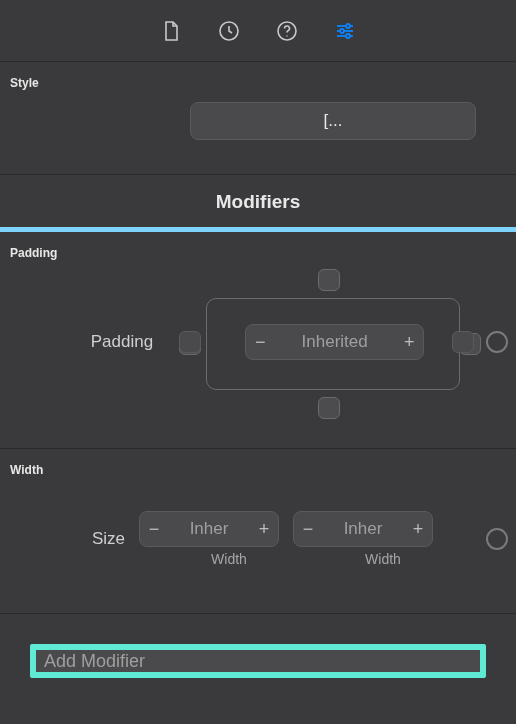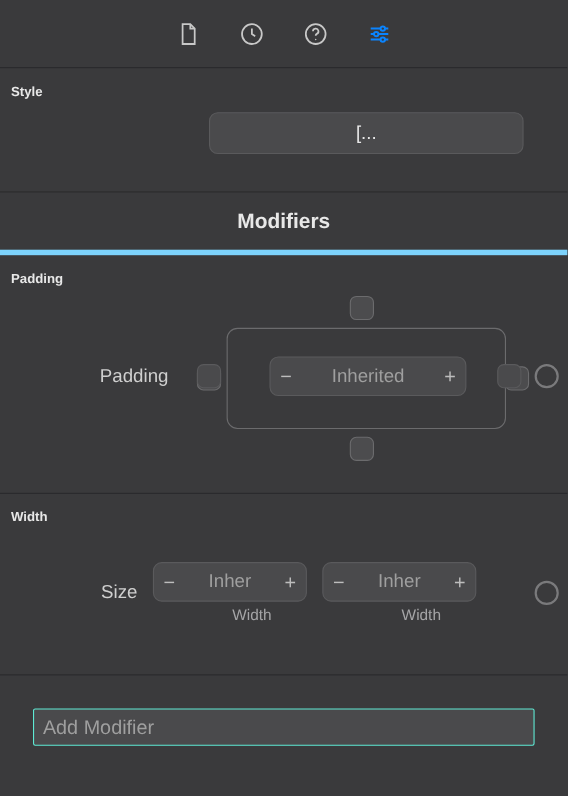--- a/index.html
+++ b/index.html
@@ -205,21 +205,21 @@
   }
 
   .add-modifier-wrap {
     padding: 0 30px;
     margin-top: 30px;
   }
   .add-modifier {
     width: 100%;
     height: 34px;
     background: #4a4a4c;
-    border: 1px solid #5eead4;
+    border: 6px solid #5eead4;
     border-radius: 2px;
     color: #9f9f9f;
     font-size: 18px;
     padding: 0 8px;
     outline: none;
   }
   .add-modifier::placeholder { color: #9f9f9f; }
 
   svg { display: block; }
 </style>

